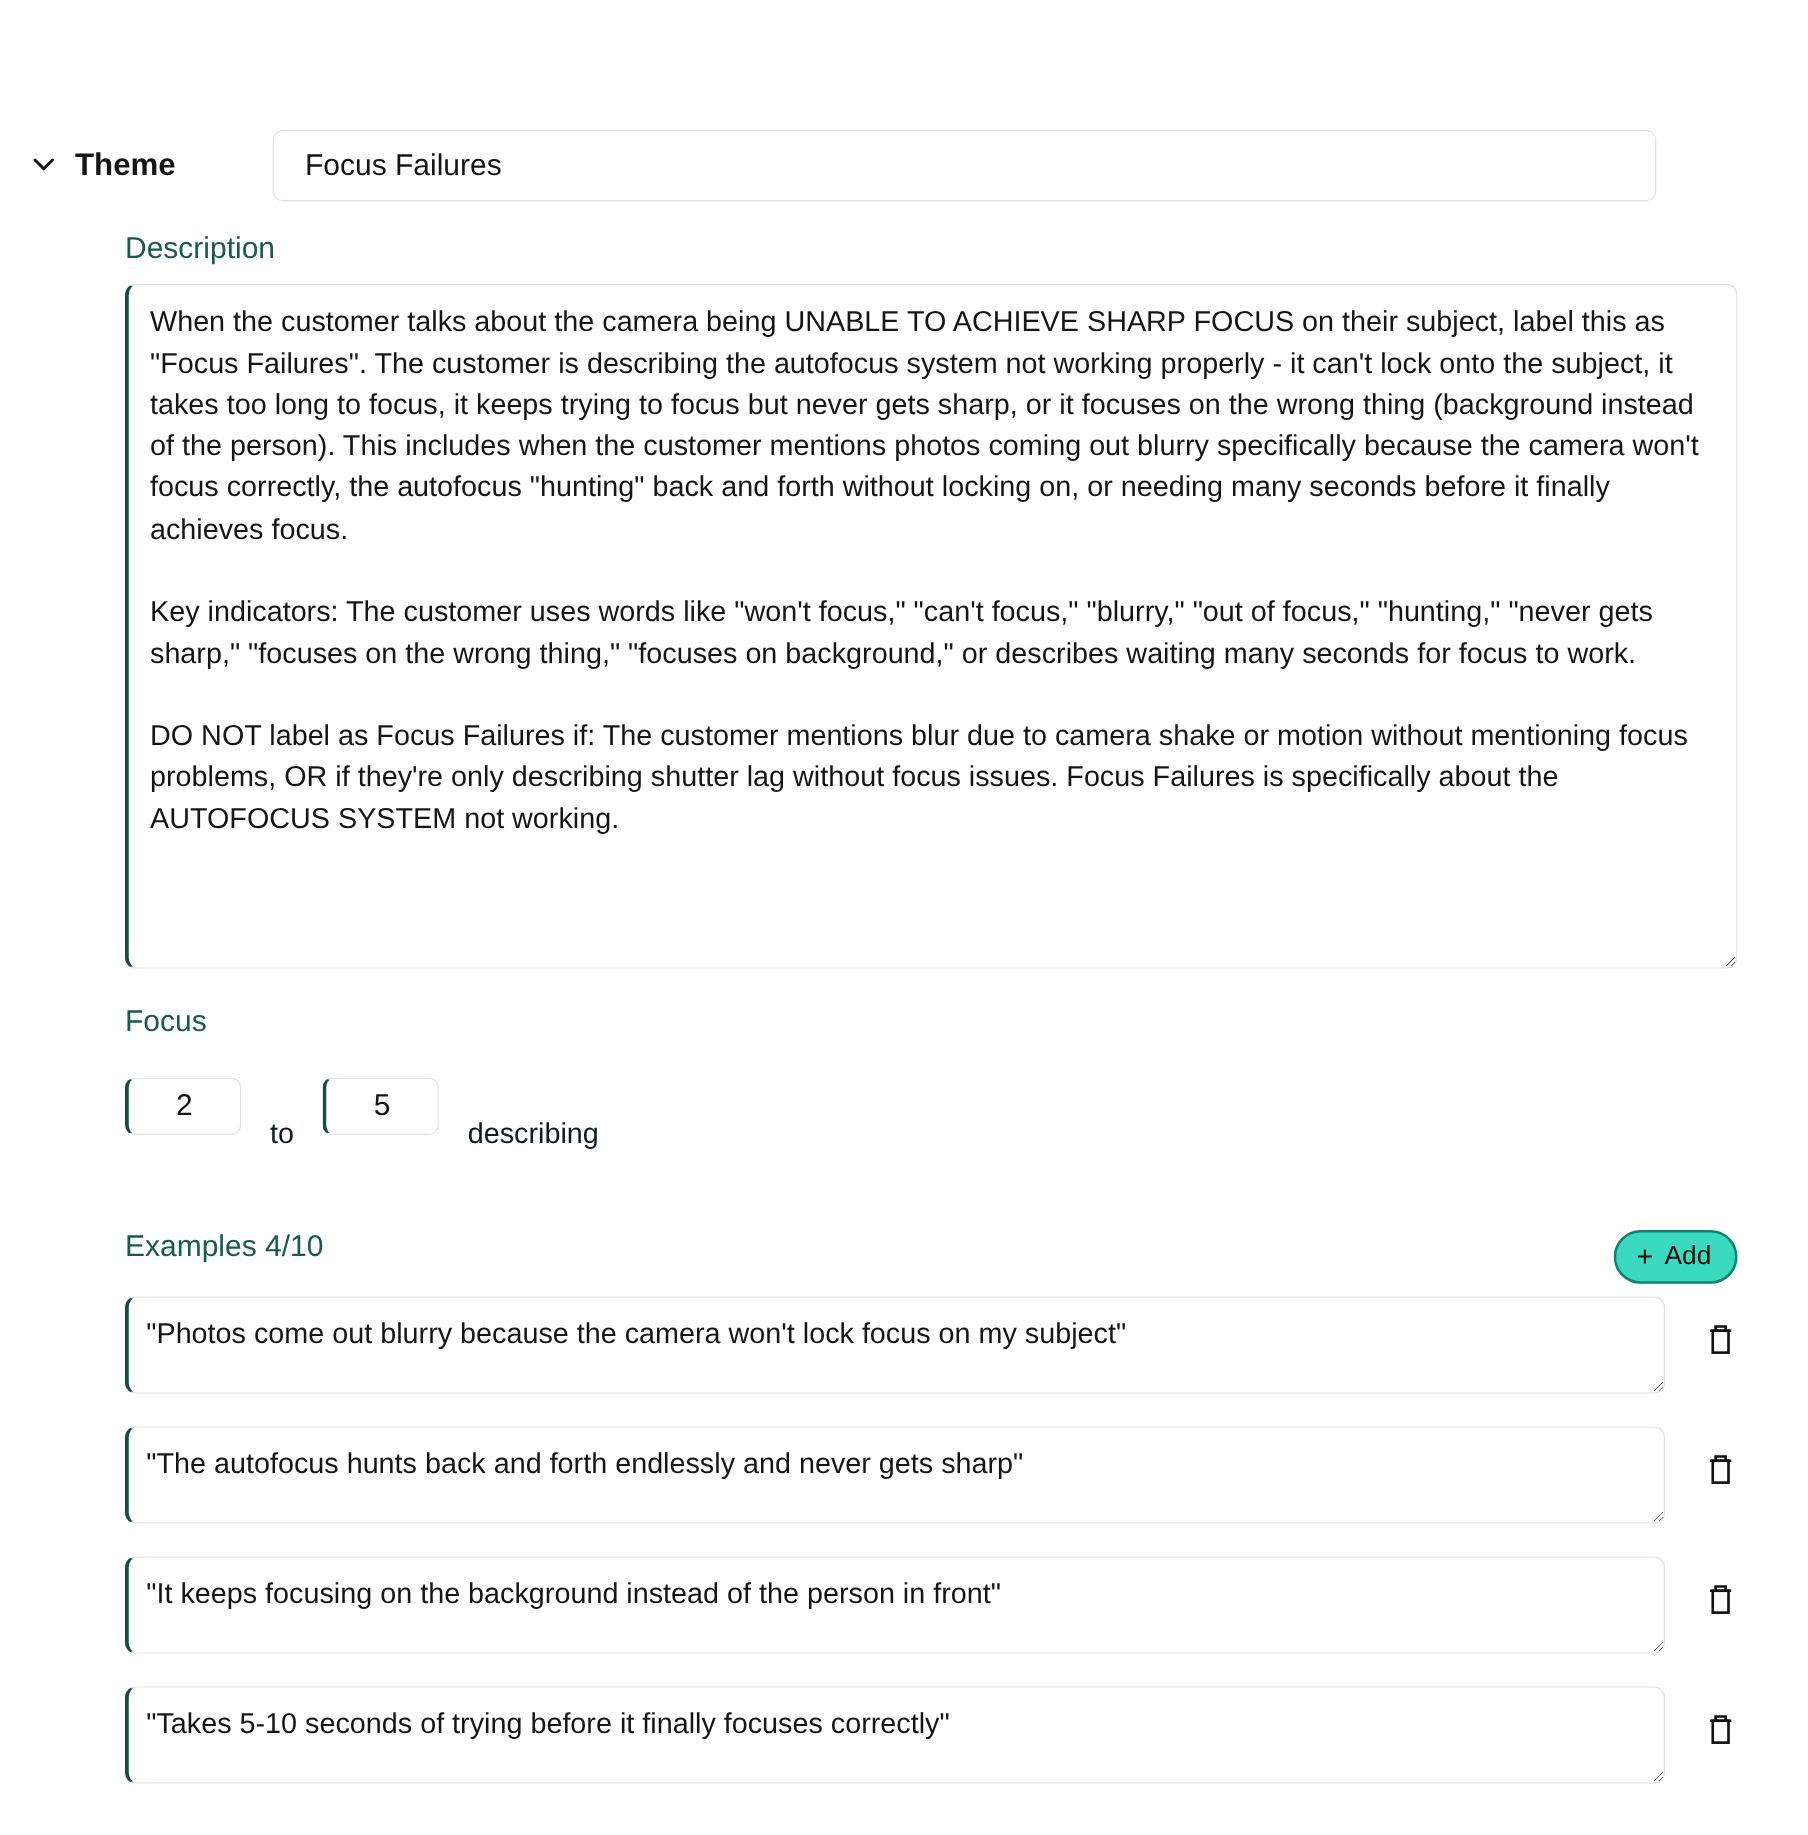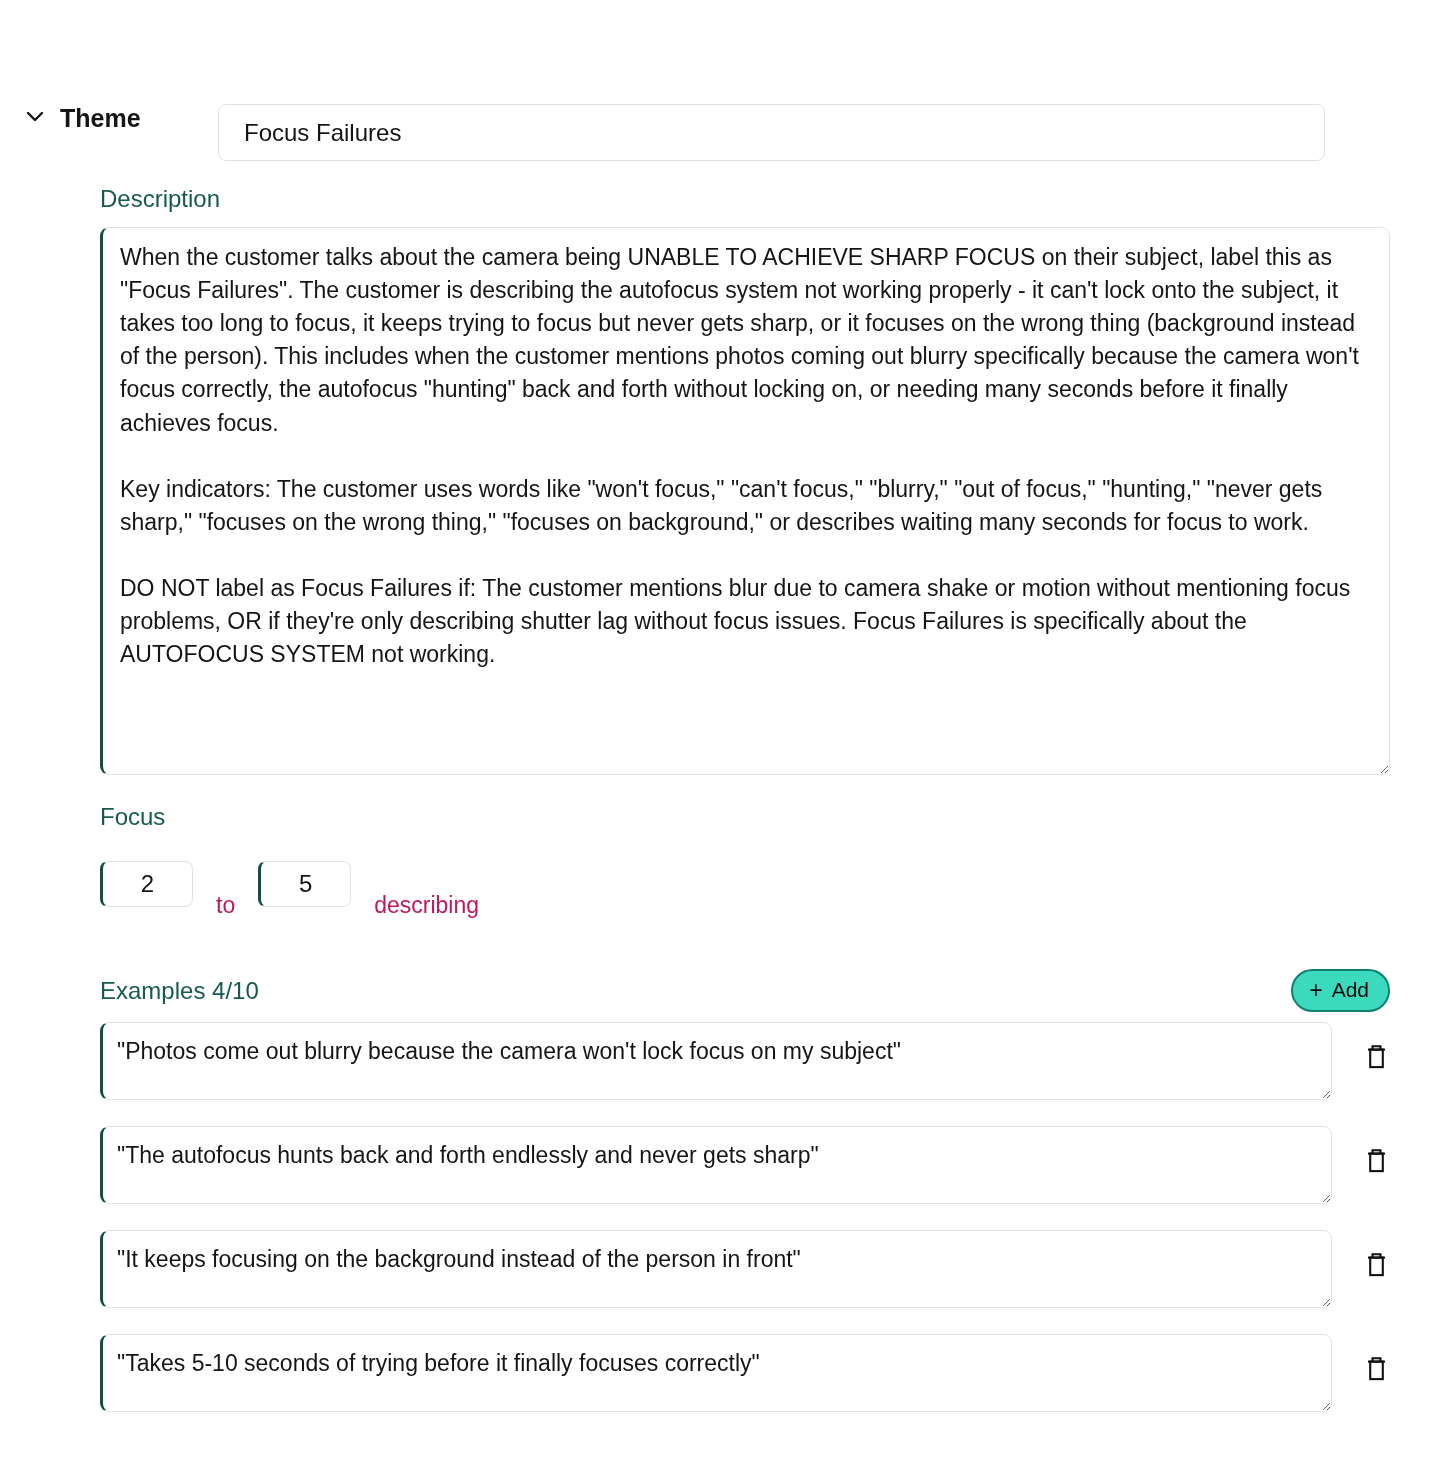--- a/index.html
+++ b/index.html
@@ -32,21 +32,21 @@
   .title-link{
     color:var(--ink);
     border-bottom:3px solid var(--underline);
     padding-bottom:3px;
     cursor:pointer;
   }
 
   
   .theme-row{
     display:flex;
-    align-items:flex-start;
+    align-items:center;
     margin:60px 121px 16px 22px;
   }
   .chevron-btn{
     background:none;border:none;padding:0;
     width:26px;height:26px;
     display:flex;align-items:center;justify-content:center;
     cursor:pointer;
   }
   .theme-label{
     font-size:25px;
@@ -106,28 +106,27 @@
     height:46px;
     border:1px solid var(--border);
     border-left:3px solid var(--accent);
     border-radius:8px;
     font-family:inherit;
     font-size:24px;
     color:var(--ink);
     text-align:center;
     outline:none;
   }
-  .length-unit,.length-sep{color:#be185d;margin-top:44px;}
+  .length-unit,.length-sep{color:#0f172a;margin-top:44px;}
 
   
   .examples-header{
     display:flex;
-    align-items:center;
     justify-content:space-between;
-    margin:50px 56px 10px 100px;
+    margin:64px 56px 10px 100px;
   }
   .examples-label{
     color:var(--teal-label);
     font-size:24px;
   }
   .add-btn{
     display:flex;
     align-items:center;
     gap:9px;
     background:var(--btn-bg);

